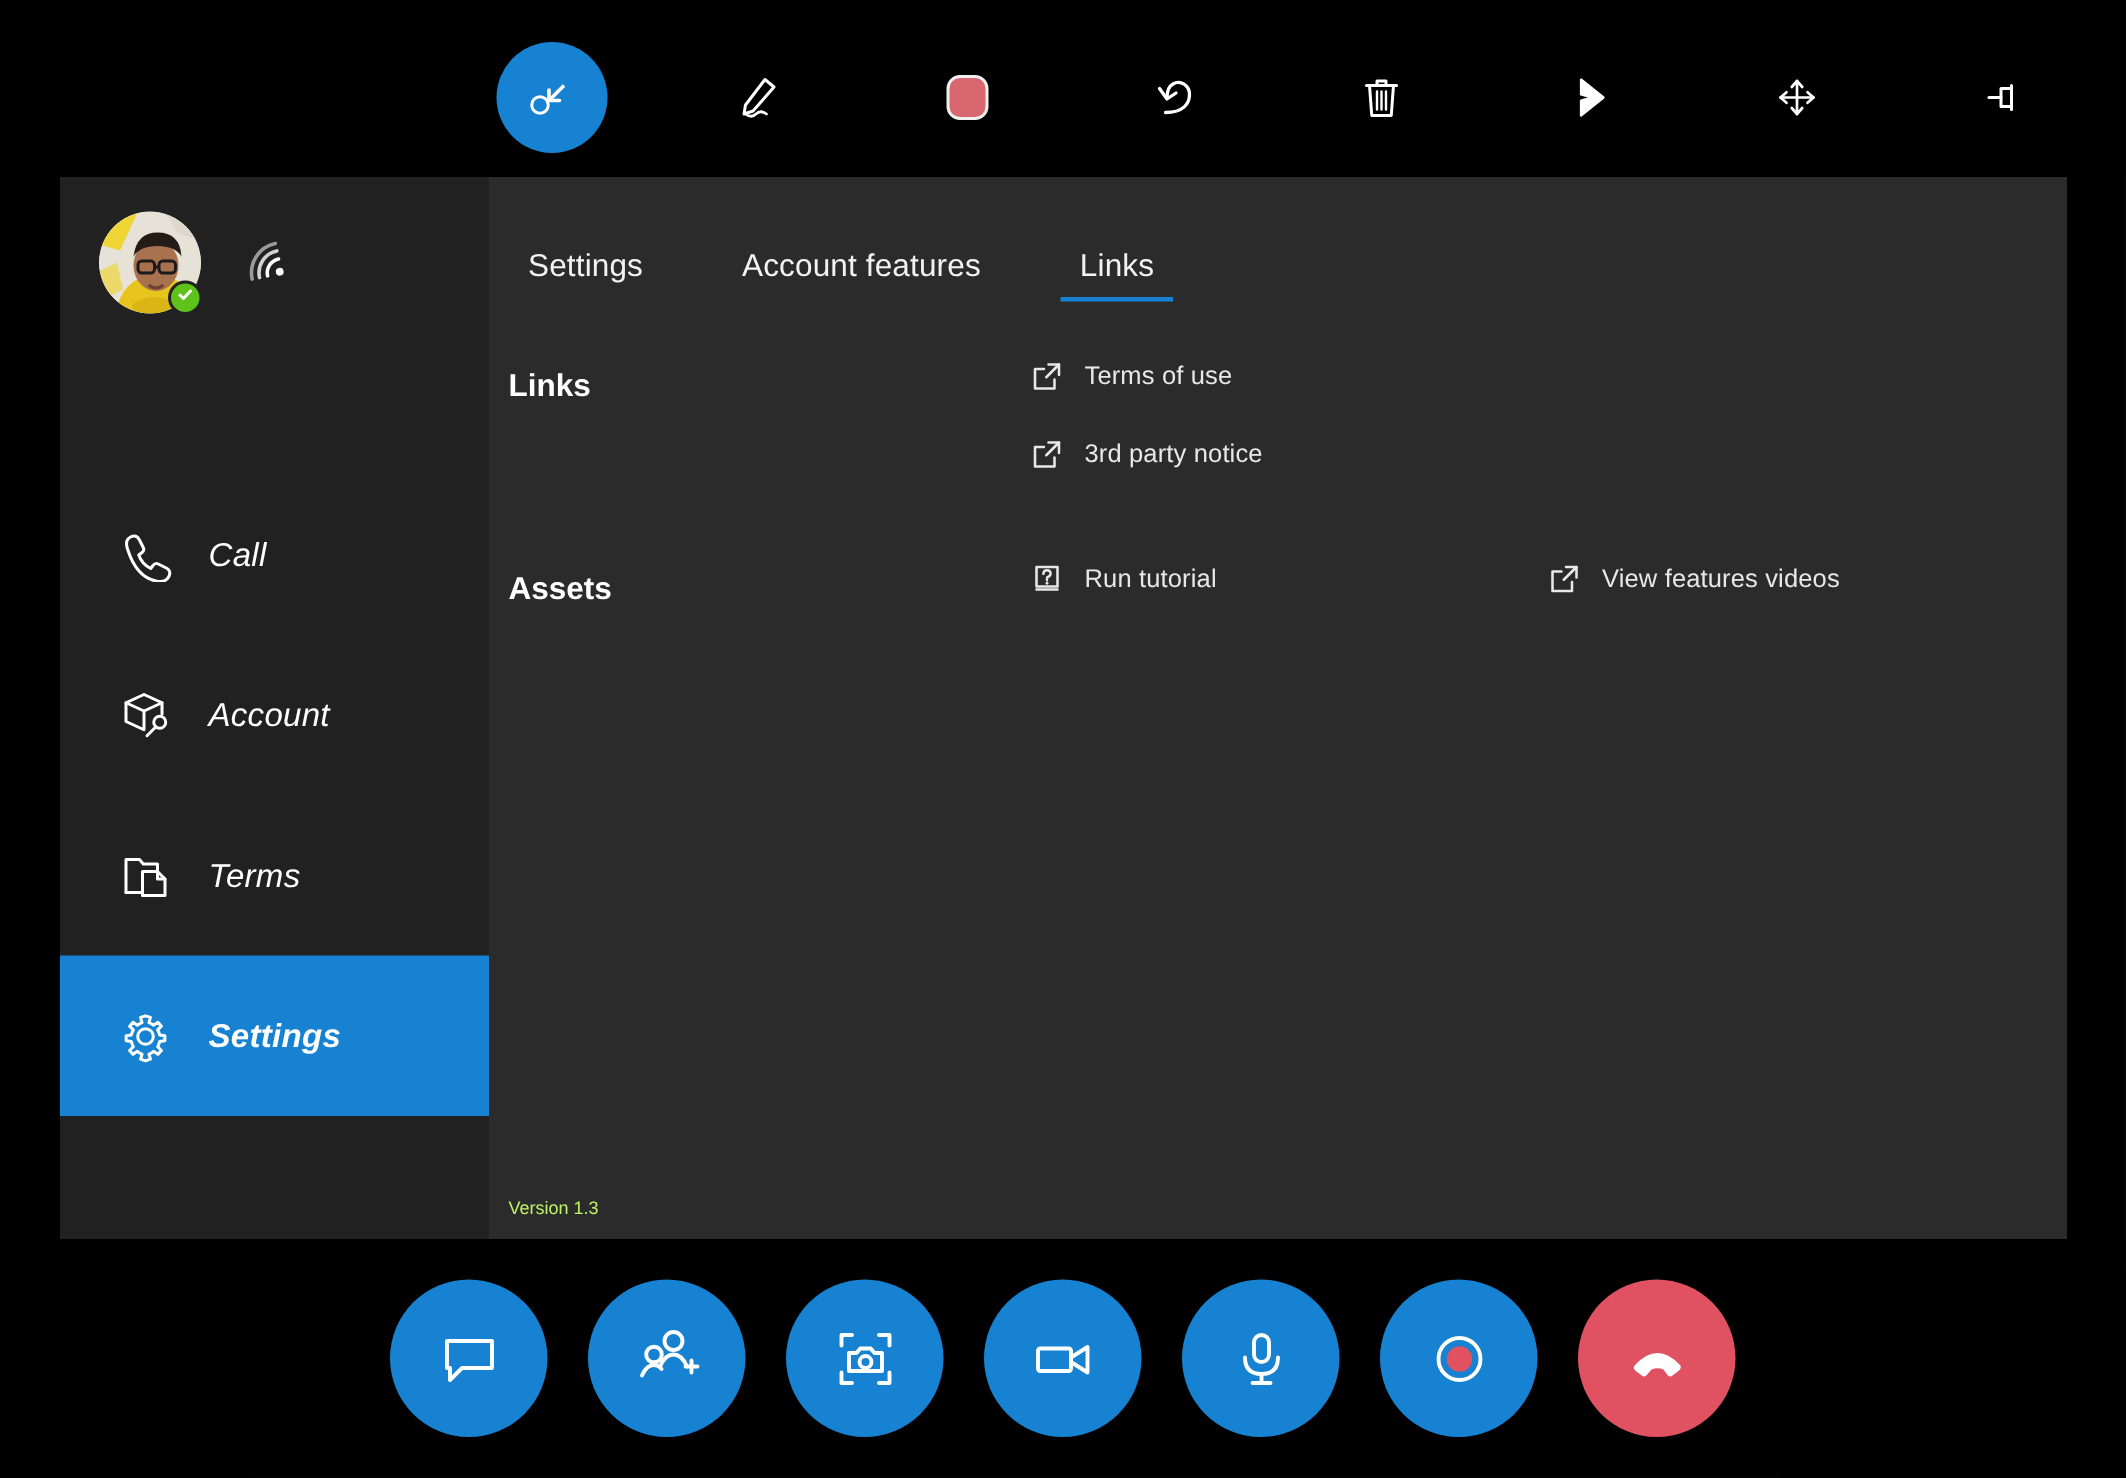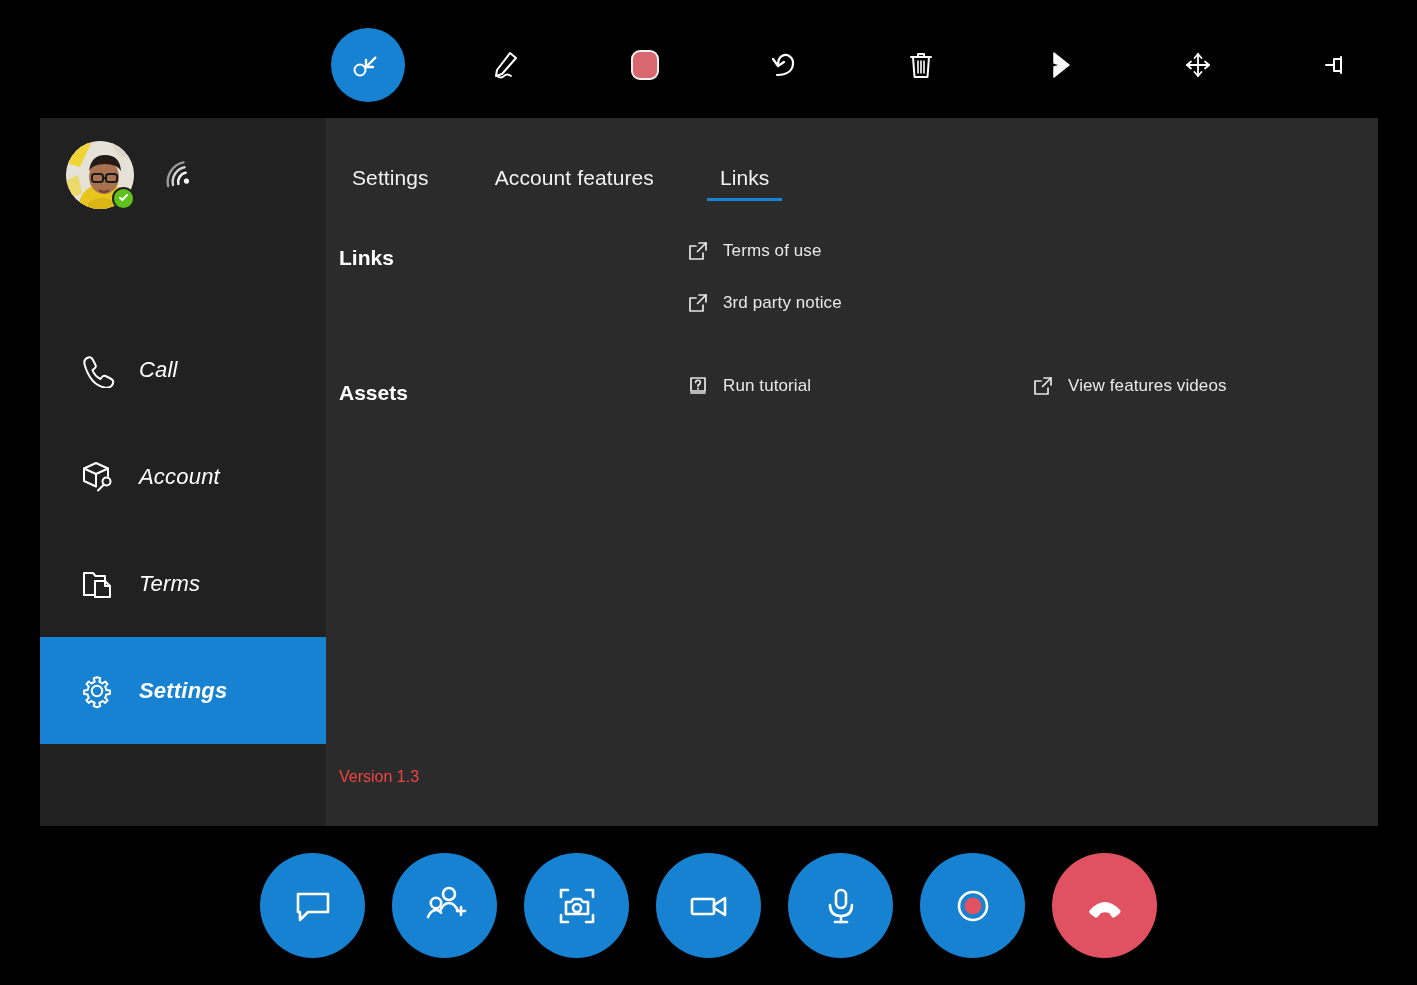--- a/index.html
+++ b/index.html
@@ -107,22 +107,22 @@
   .link-col { width: 348px; display: flex; flex-direction: column; gap: 24px; }
   .link-item {
     display: flex; align-items: center; gap: 14px;
     cursor: pointer; height: 28px;
   }
   .link-icon { width: 22px; height: 22px; flex: 0 0 22px;
     display: flex; align-items: center; justify-content: center; }
   .link-label { font-size: 17px; color: #e8e8e8; letter-spacing: .1px; }
 
   .version {
-    position: absolute; left: 13px; bottom: 40px;
-    font-size: 16px; color: #ef4444;
+    position: absolute; left: 13px; bottom: 14px;
+    font-size: 12px; color: #bef264;
   }
 
   
   .callbar {
     position: absolute; left: 0; bottom: 0; width: 1417px; height: 159px;
     background: #000;
     display: flex; align-items: center; justify-content: center;
     gap: 27px;
   }
   .cbtn {

